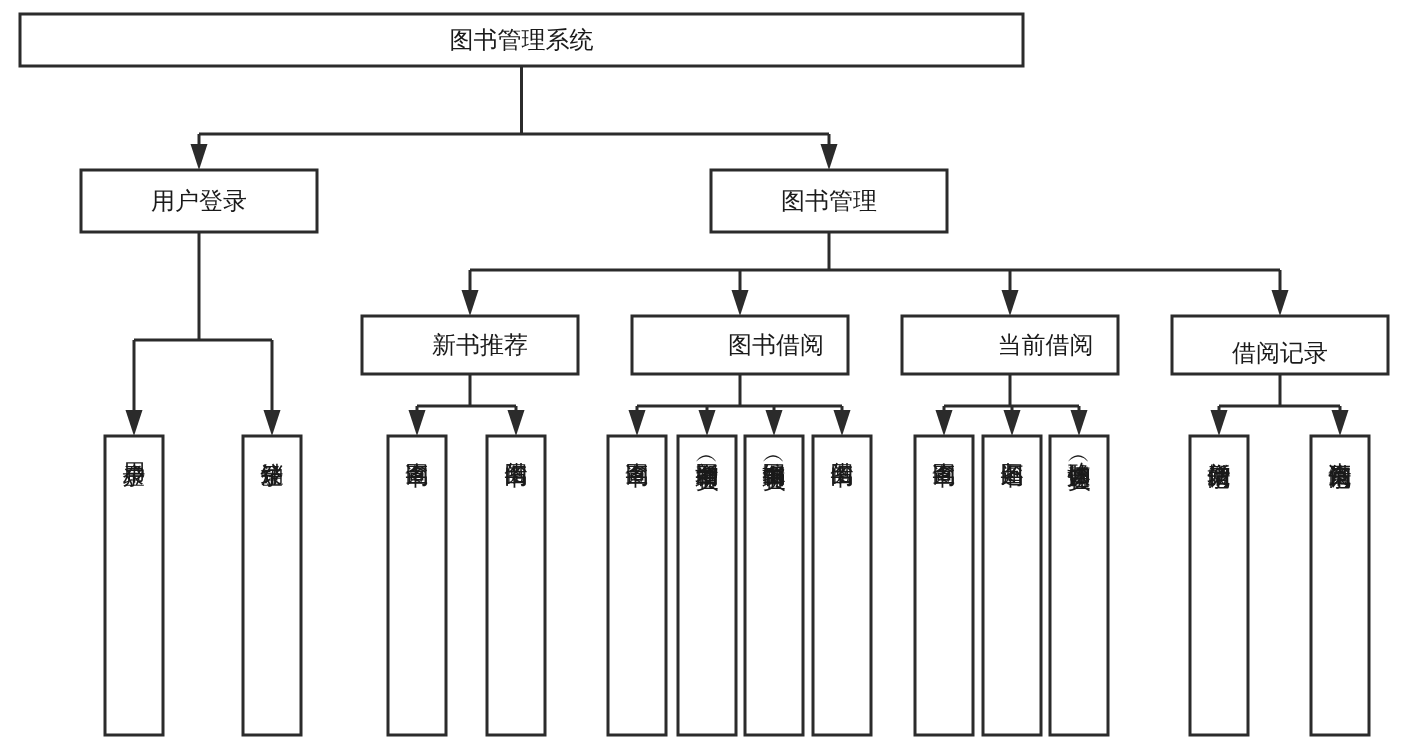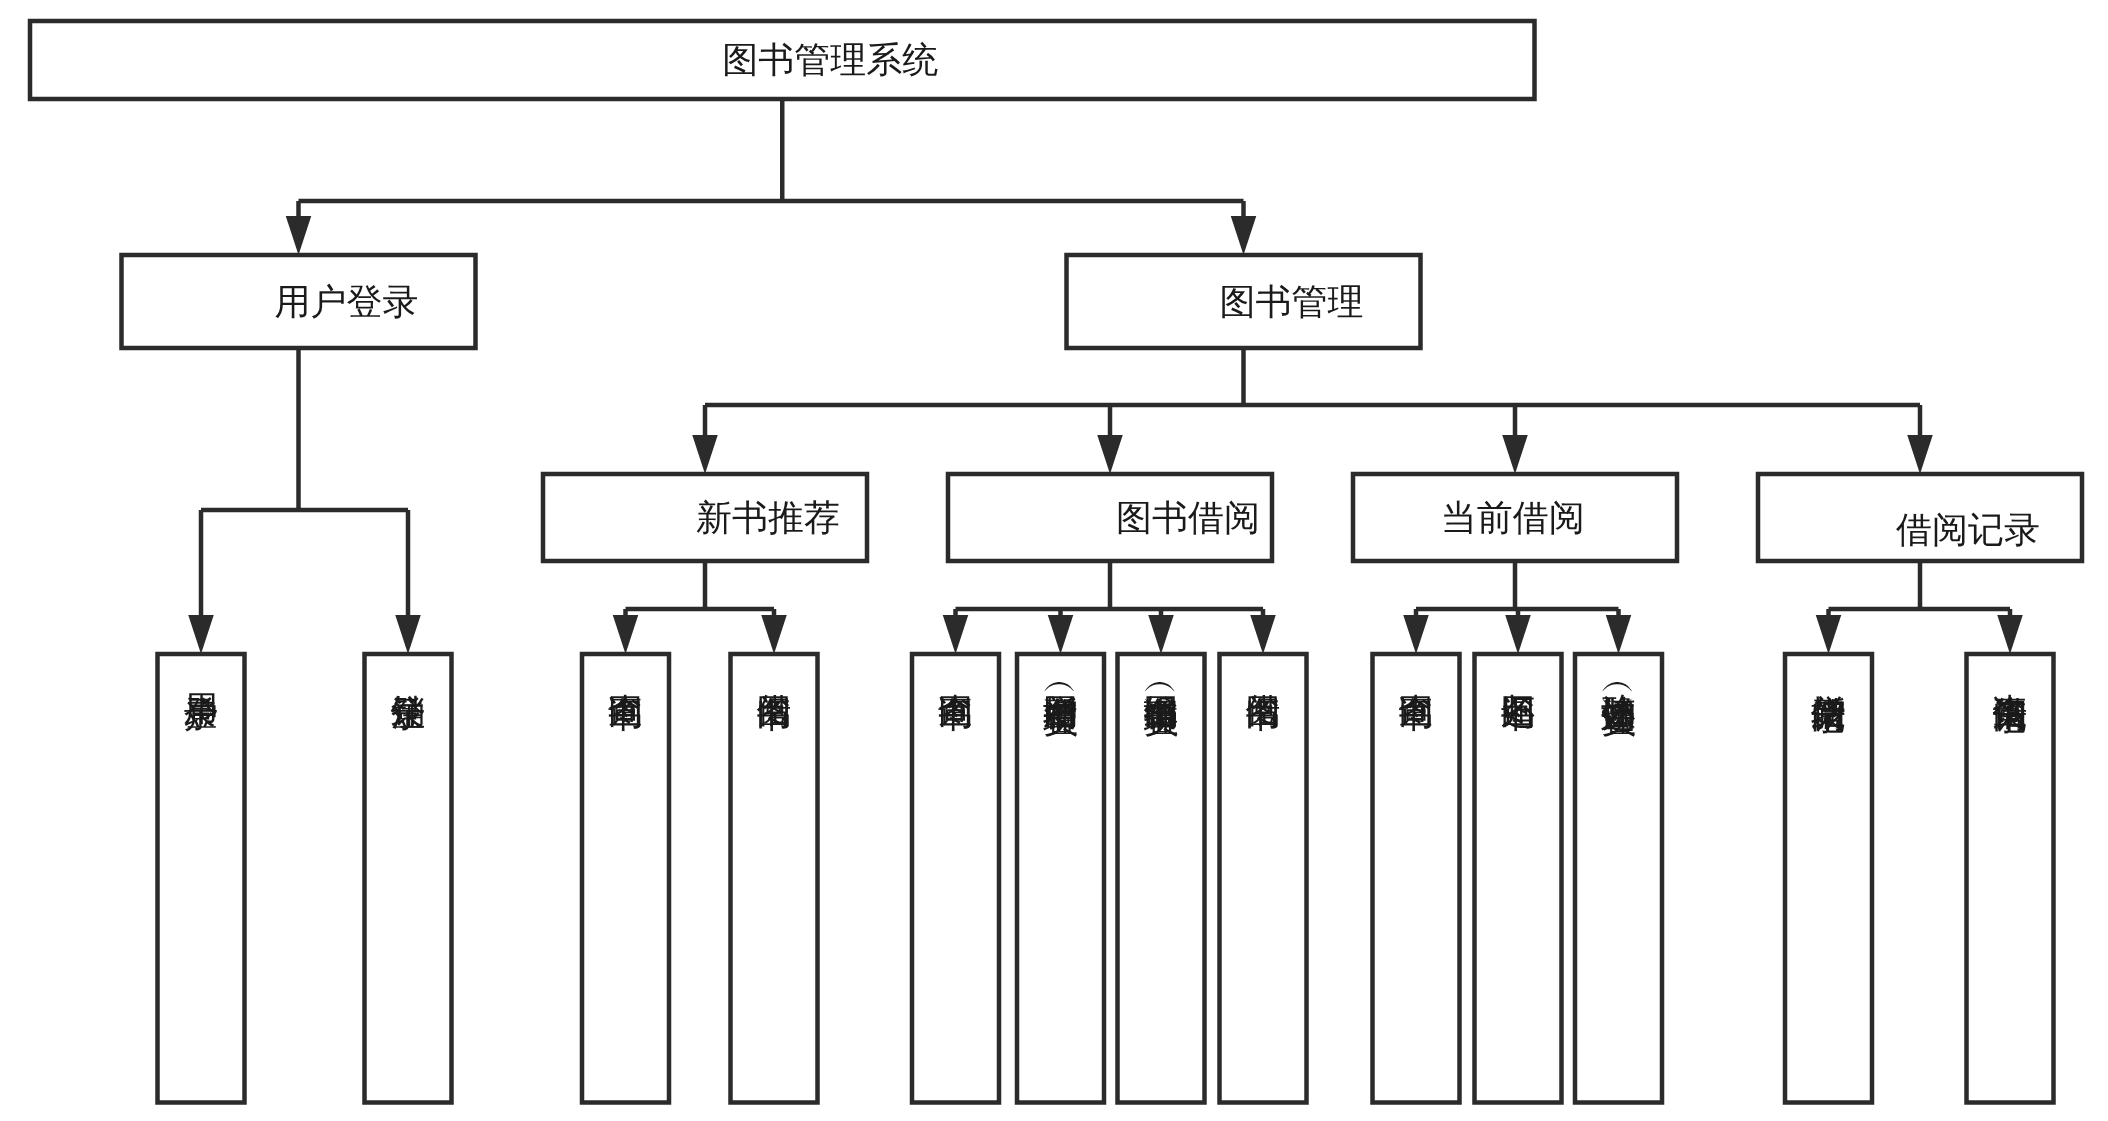--- a/index.html
+++ b/index.html
@@ -58,21 +58,20 @@
     letter-spacing: 1px;
     color: #1a1a1a;
     white-space: nowrap;
   }
   .hlabel-wrap {
     position: absolute;
     display: flex;
     align-items: center;
     justify-content: center;
     pointer-events: none;
-    margin-left: 32px;
   }
   .hlabel-text {
     font-family: "Liberation Sans", "DejaVu Sans", sans-serif;
     font-size: 24px;
     color: #1a1a1a;
     white-space: nowrap;
   }
   #watermark {
     position: absolute;
     right: 12px;
@@ -188,24 +187,24 @@
       </div>
       <div class="hlabel-wrap" style="left: 81px; top: 170px; width: 236px; height: 62px;">
         <span class="hlabel-text">用户登录</span>
       </div>
       <div class="hlabel-wrap" style="left: 711px; top: 170px; width: 236px; height: 62px; justify-content: center;">
         <span class="hlabel-text">图书管理</span>
       </div>
       <div class="hlabel-wrap" style="left: 362px; top: 316px; width: 236px; height: 58px;">
         <span class="hlabel-text">新书推荐</span>
       </div>
-      <div class="hlabel-wrap" style="left: 652px; top: 316px; width: 216px; height: 58px;">
+      <div class="hlabel-wrap" style="left: 668px; top: 316px; width: 216px; height: 58px;">
         <span class="hlabel-text">图书借阅</span>
       </div>
-      <div class="hlabel-wrap" style="left: 877px; top: 316px; width: 199px; height: 58px;">
+      <div class="hlabel-wrap" style="left: 946px; top: 316px; width: 199px; height: 58px;">
         <span class="hlabel-text">当前借阅</span>
       </div>
       <div class="hlabel-wrap" style="left: 1172px; top: 324px; width: 216px; height: 58px;">
         <span class="hlabel-text">借阅记录</span>
       </div>
       <div class="vlabel-wrap" style="left: 105px; top: 444px; width: 58px; height: 287px;">
         <span class="vlabel-text">用户登录</span>
       </div>
       <div class="vlabel-wrap" style="left: 243px; top: 444px; width: 58px; height: 287px;">
         <span class="vlabel-text">注销登录</span>

